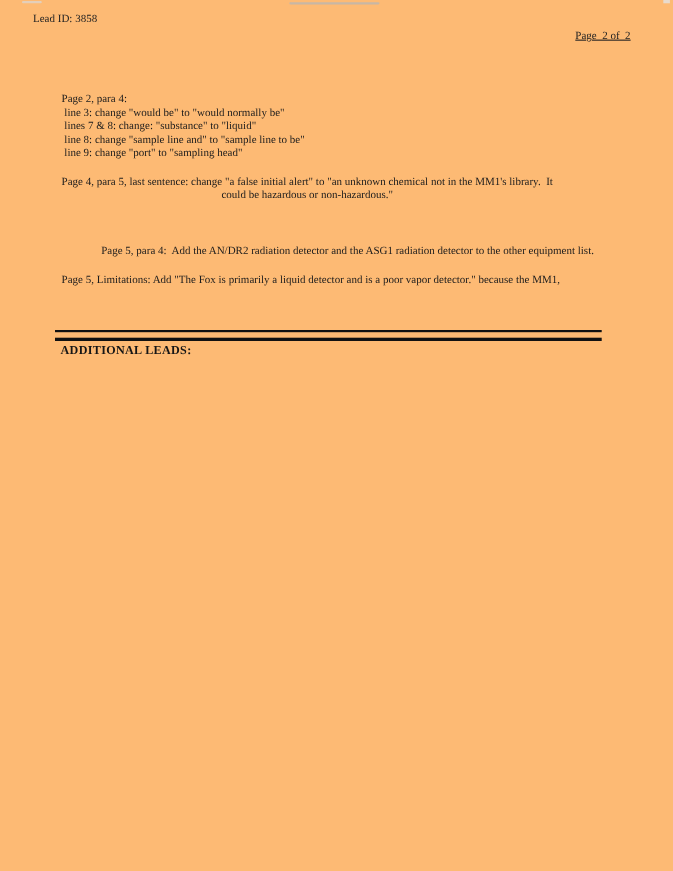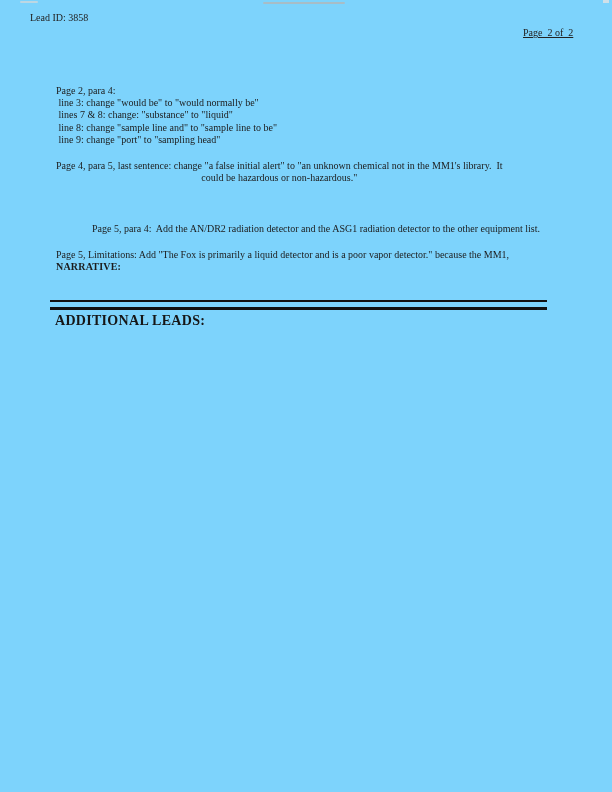--- a/index.html
+++ b/index.html
@@ -4,21 +4,21 @@
 <style>
   html, body {
     margin: 0;
     padding: 0;
     background: #ffffff;
   }
   .page {
     position: relative;
     width: 612px;
     height: 792px;
-    background: #7dd3fc;
+    background: #fdba74;
     overflow: hidden;
     font-family: "Liberation Serif", "DejaVu Serif", serif;
     color: #1c1c1c;
   }
   .line {
     white-space: pre;
     font-size: 10px;
     line-height: 12.2px;
   }
   .header-item {
@@ -40,21 +40,21 @@
     left: 50px;
     width: 497px;
     background: #111;
   }
   .rule-top { top: 300px; height: 2px; }
   .rule-bottom { top: 307px; height: 3px; }
   .section-label {
     position: absolute;
     left: 55px;
     top: 313px;
-    font-size: 14px;
+    font-size: 11px;
     font-weight: bold;
     letter-spacing: 0.3px;
     white-space: pre;
     color: #161616;
     text-align: center;
   }
   .artifact {
     position: absolute;
     pointer-events: none;
   }
@@ -96,21 +96,20 @@
     <div class="line">could be hazardous or non-hazardous."</div>
   </div>
 
 
   <div class="para" style="top:223px;margin-left:36px;">
     <div class="line">Page 5, para 4:  Add the AN/DR2 radiation detector and the ASG1 radiation detector to the other equipment list.</div>
   </div>
 
   <div class="para" style="top:249px;">
     <div class="line">Page 5, Limitations: Add "The Fox is primarily a liquid detector and is a poor vapor detector." because the MM1,</div>
-    <div class="line bold-line">NARRATIVE:</div>
   </div>
 
   <div class="rule rule-top"></div>
   <div class="rule rule-bottom"></div>
 
   <div class="section-label">ADDITIONAL LEADS:</div>
 
 </div>
 
 </body></html>

